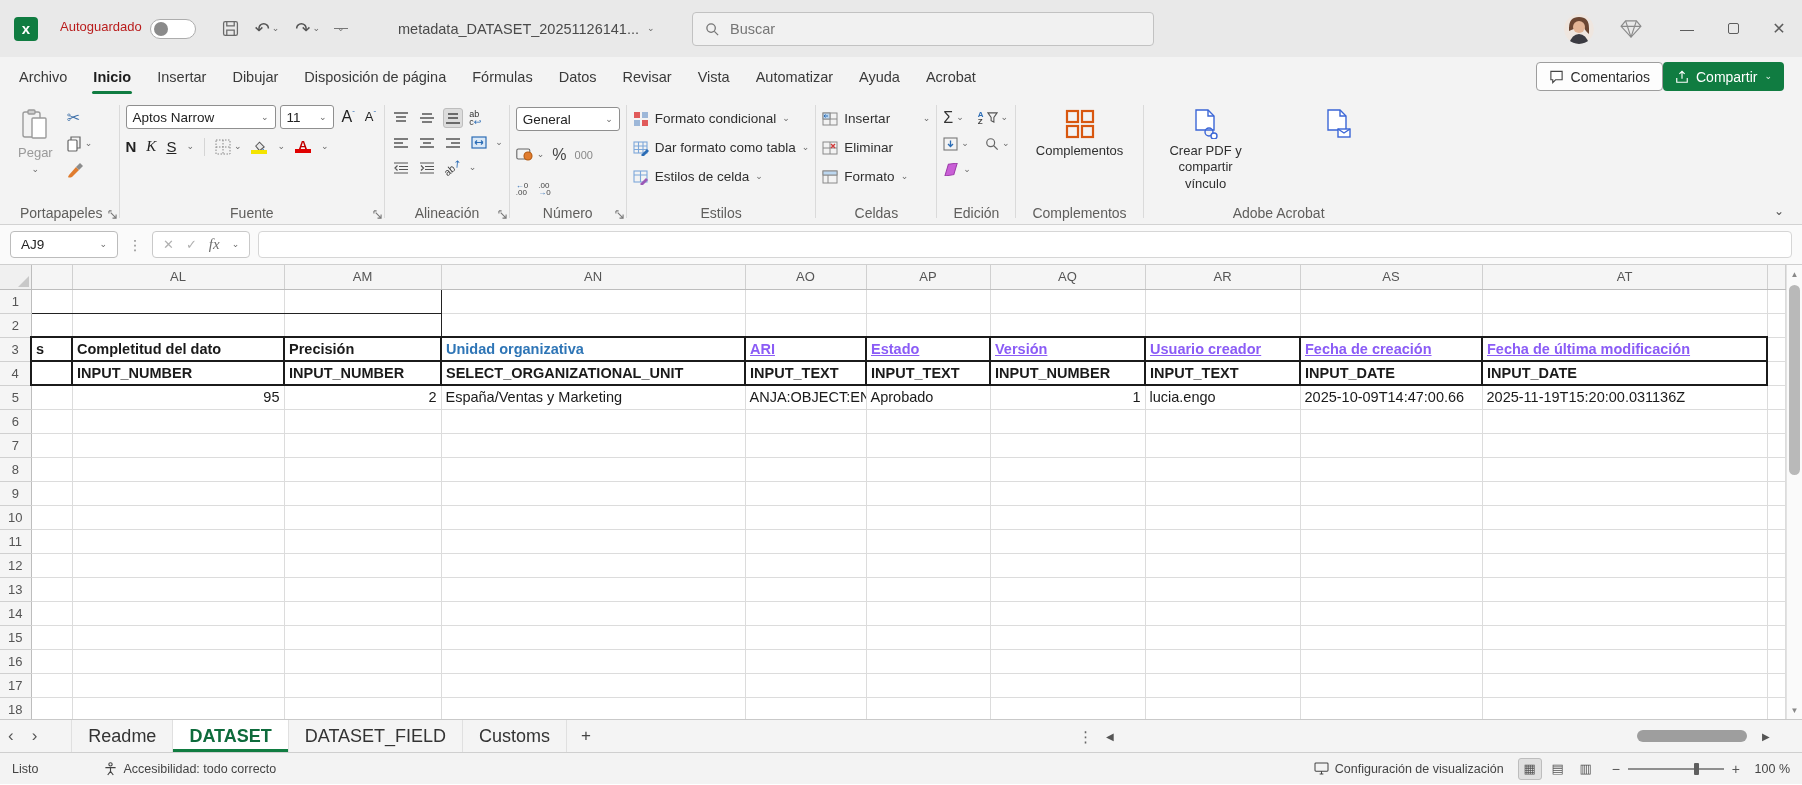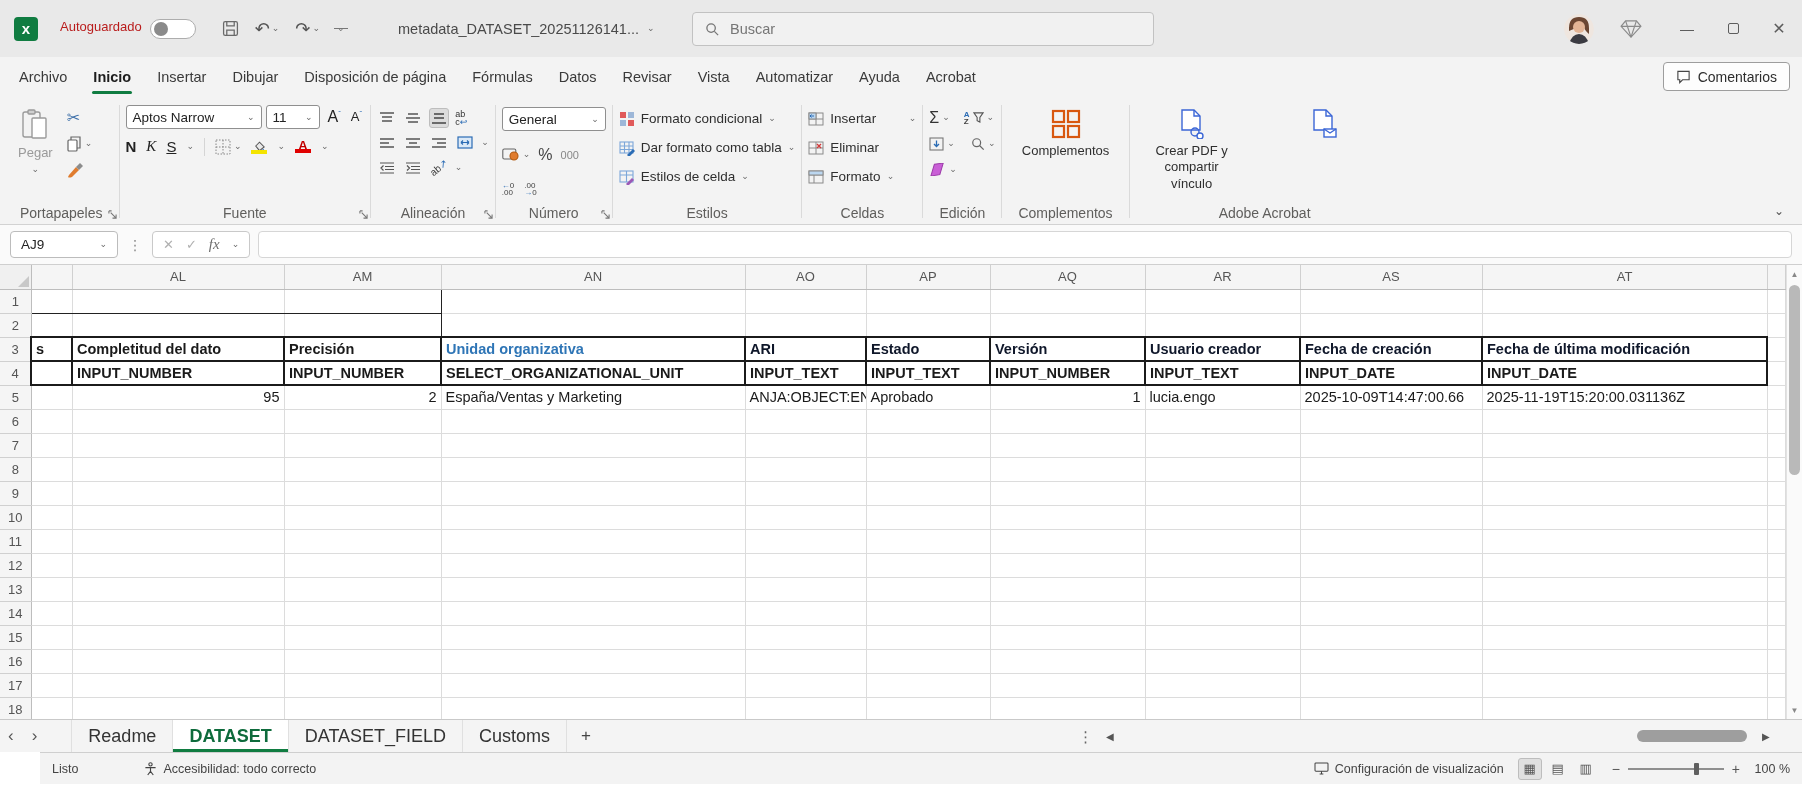--- a/index.html
+++ b/index.html
@@ -28,21 +28,21 @@
   .avatar{width:30px;height:30px;border-radius:50%;overflow:hidden;margin-right:26px;}
   .winbtn{width:46px;height:57px;display:flex;align-items:center;justify-content:center;color:#5d5d5d;font-size:14px;}
   .maxbox{width:11px;height:11px;border:1.4px solid #5d5d5d;border-radius:2px;display:inline-block;}
   .gem{margin-right:22px;}
 
   
   .menubar{height:40px;background:#f3f3f3;display:flex;align-items:stretch;position:relative;padding-left:6px;}
   .mtab{display:flex;align-items:center;padding:0 13px;font-size:14.5px;color:#3a3a3a;position:relative;cursor:default;}
   .mtab.active{font-weight:bold;color:#1d1d1d;}
   .mtab.active:after{content:"";position:absolute;left:12px;right:12px;bottom:3px;height:3px;background:#107C41;border-radius:2px;}
-  .mb-right{position:absolute;right:12px;top:5px;display:flex;gap:10px;flex-direction:column;}
+  .mb-right{position:absolute;right:18px;top:5px;display:flex;}
   .btn-comments{height:29px;border:1px solid #9d9d9d;background:#fdfdfd;border-radius:4px;display:flex;
                 align-items:center;gap:7px;padding:0 12px;font-size:14px;color:#2d2d2d;}
   .btn-share{height:29px;background:#107C41;color:#fff;border-radius:4px;display:flex;align-items:center;
              gap:7px;padding:0 12px;font-size:14px;border:none;}
   .btn-share .chev{color:#e8f3ec;}
 
   
   .ribbon{height:128px;background:#f3f3f3;border-bottom:1px solid #d2d2d2;display:flex;align-items:stretch;
           padding:4px 6px 0 6px;position:relative;}
   .rgroup{display:flex;flex-direction:column;padding:0 4px;}
@@ -90,21 +90,21 @@
   th.colhd{background:#f5f5f5;border-right:1px solid #d0d0d0;border-bottom:1px solid #bdbdbd;
            font-weight:normal;font-size:13px;color:#555;}
   th.corner{background:#f0f0f0;border-right:1px solid #bdbdbd;border-bottom:1px solid #bdbdbd;position:relative;}
   th.corner:after{content:"";position:absolute;right:2px;bottom:2px;border-style:solid;border-width:0 0 11px 11px;
                   border-color:transparent transparent #c8c8c8 transparent;}
   td.rownum{background:#f5f5f5;border-right:1px solid #bdbdbd;border-bottom:1px solid #d0d0d0;
             text-align:center;font-size:13px;color:#555;}
   td.cell{border-right:1px solid #dcdcdc;border-bottom:1px solid #dcdcdc;padding:0 4px;font-size:14.5px;
           white-space:nowrap;overflow:hidden;color:#1a1a1a;}
   td.hb{font-weight:bold;}
-  td.ck{color:#1a1a1a;} td.cb{color:#2E75B6;} td.cg{color:#0f172a;}
+  td.ck{color:#1a1a1a;} td.cb{color:#2E75B6;} td.cg{color:#8b5cf6;text-decoration:underline;}
   td.blk{border:2px solid #1b1b1b;}
   td.bxt{border-top:1px solid #222;} td.bxb{border-bottom:1px solid #222;} td.bxr{border-right:1px solid #222;}
   td.ar{text-align:right;}
   .vscroll{position:absolute;right:0;top:0;bottom:0;width:16px;background:#fafafa;border-left:1px solid #e2e2e2;}
   .vscroll .arr{height:18px;display:flex;align-items:center;justify-content:center;font-size:8px;color:#888;}
   .vscroll .arr.dn{position:absolute;bottom:0;left:0;right:0;}
   .vthumb{position:absolute;left:2px;right:2px;top:20px;height:190px;background:#b9b9b9;border-radius:7px;}
 
   
   .sheetbar{height:33px;background:#f4f4f4;border-top:1px solid #c9c9c9;display:flex;align-items:stretch;position:relative;}
@@ -113,21 +113,21 @@
   .stab:first-of-type{border-left:1px solid #e0e0e0;}
   .stab.active{font-weight:bold;color:#0e6b3c;background:#ffffff;}
   .stab.active:after{content:"";position:absolute;left:0;right:0;bottom:0;height:3px;background:#107C41;}
   .addsheet{display:flex;align-items:center;padding:0 14px;font-size:17px;color:#444;}
   .hs-kebab{position:absolute;left:1078px;top:0;height:33px;display:flex;align-items:center;color:#666;font-size:15px;}
   .hs-arr{position:absolute;top:0;height:33px;display:flex;align-items:center;color:#555;font-size:10px;}
   .hthumb{position:absolute;left:1637px;top:10px;width:110px;height:12px;background:#9e9e9e;border-radius:6px;}
 
   
   .statusbar{height:32px;background:#f3f3f3;border-top:1px solid #cfcfcf;display:flex;align-items:center;
-             padding:0 12px;font-size:12.5px;color:#444;margin-left:40px;}
+             padding:0 12px;font-size:12.5px;color:#444;}
   .sb-acc{display:flex;align-items:center;gap:6px;margin-left:66px;}
   .sb-right{margin-left:auto;display:flex;align-items:center;gap:14px;}
   .sb-disp{display:flex;align-items:center;gap:6px;}
   .viewicons{display:flex;align-items:center;gap:4px;}
   .vico{width:24px;height:22px;display:flex;align-items:center;justify-content:center;font-size:13px;color:#555;border-radius:3px;}
   .vico.on{background:#e0e0e0;border:1px solid #bdbdbd;}
   .zoomctl{display:flex;align-items:center;gap:8px;}
   .ztrack{width:96px;height:2px;background:#8f8f8f;position:relative;}
   .zthumb{position:absolute;left:66px;top:-5px;width:5px;height:12px;background:#5f5f5f;border-radius:1px;}
   .zpct{width:42px;text-align:right;}
@@ -264,21 +264,21 @@
             </svg>
         </span>
       </div>
     </div>
     <div class="gsep"></div>
 
     <div class="rgroup">
       <div class="g-body">
         <div class="fnt-rows">
           <div class="irow" style="height:24px;gap:4px;">
-            <span class="sel" style="width:136px;">
+            <span class="sel" style="width:150px;">
               <span>Aptos Narrow</span>
                 <span class="chev">⌄</span>
               </span>
             <span class="sel" style="width:54px;">
               <span>11</span>
                 <span class="chev">⌄</span>
               </span>
             <span style="font-size:16px;color:#222;padding:0 4px;">A<sup style="font-size:8px;color:#2b6cb5;">ˆ</sup></span>
             <span style="font-size:13px;color:#222;padding:0 2px;">A<sup style="font-size:8px;color:#2b6cb5;">ˇ</sup></span>
           </div>

